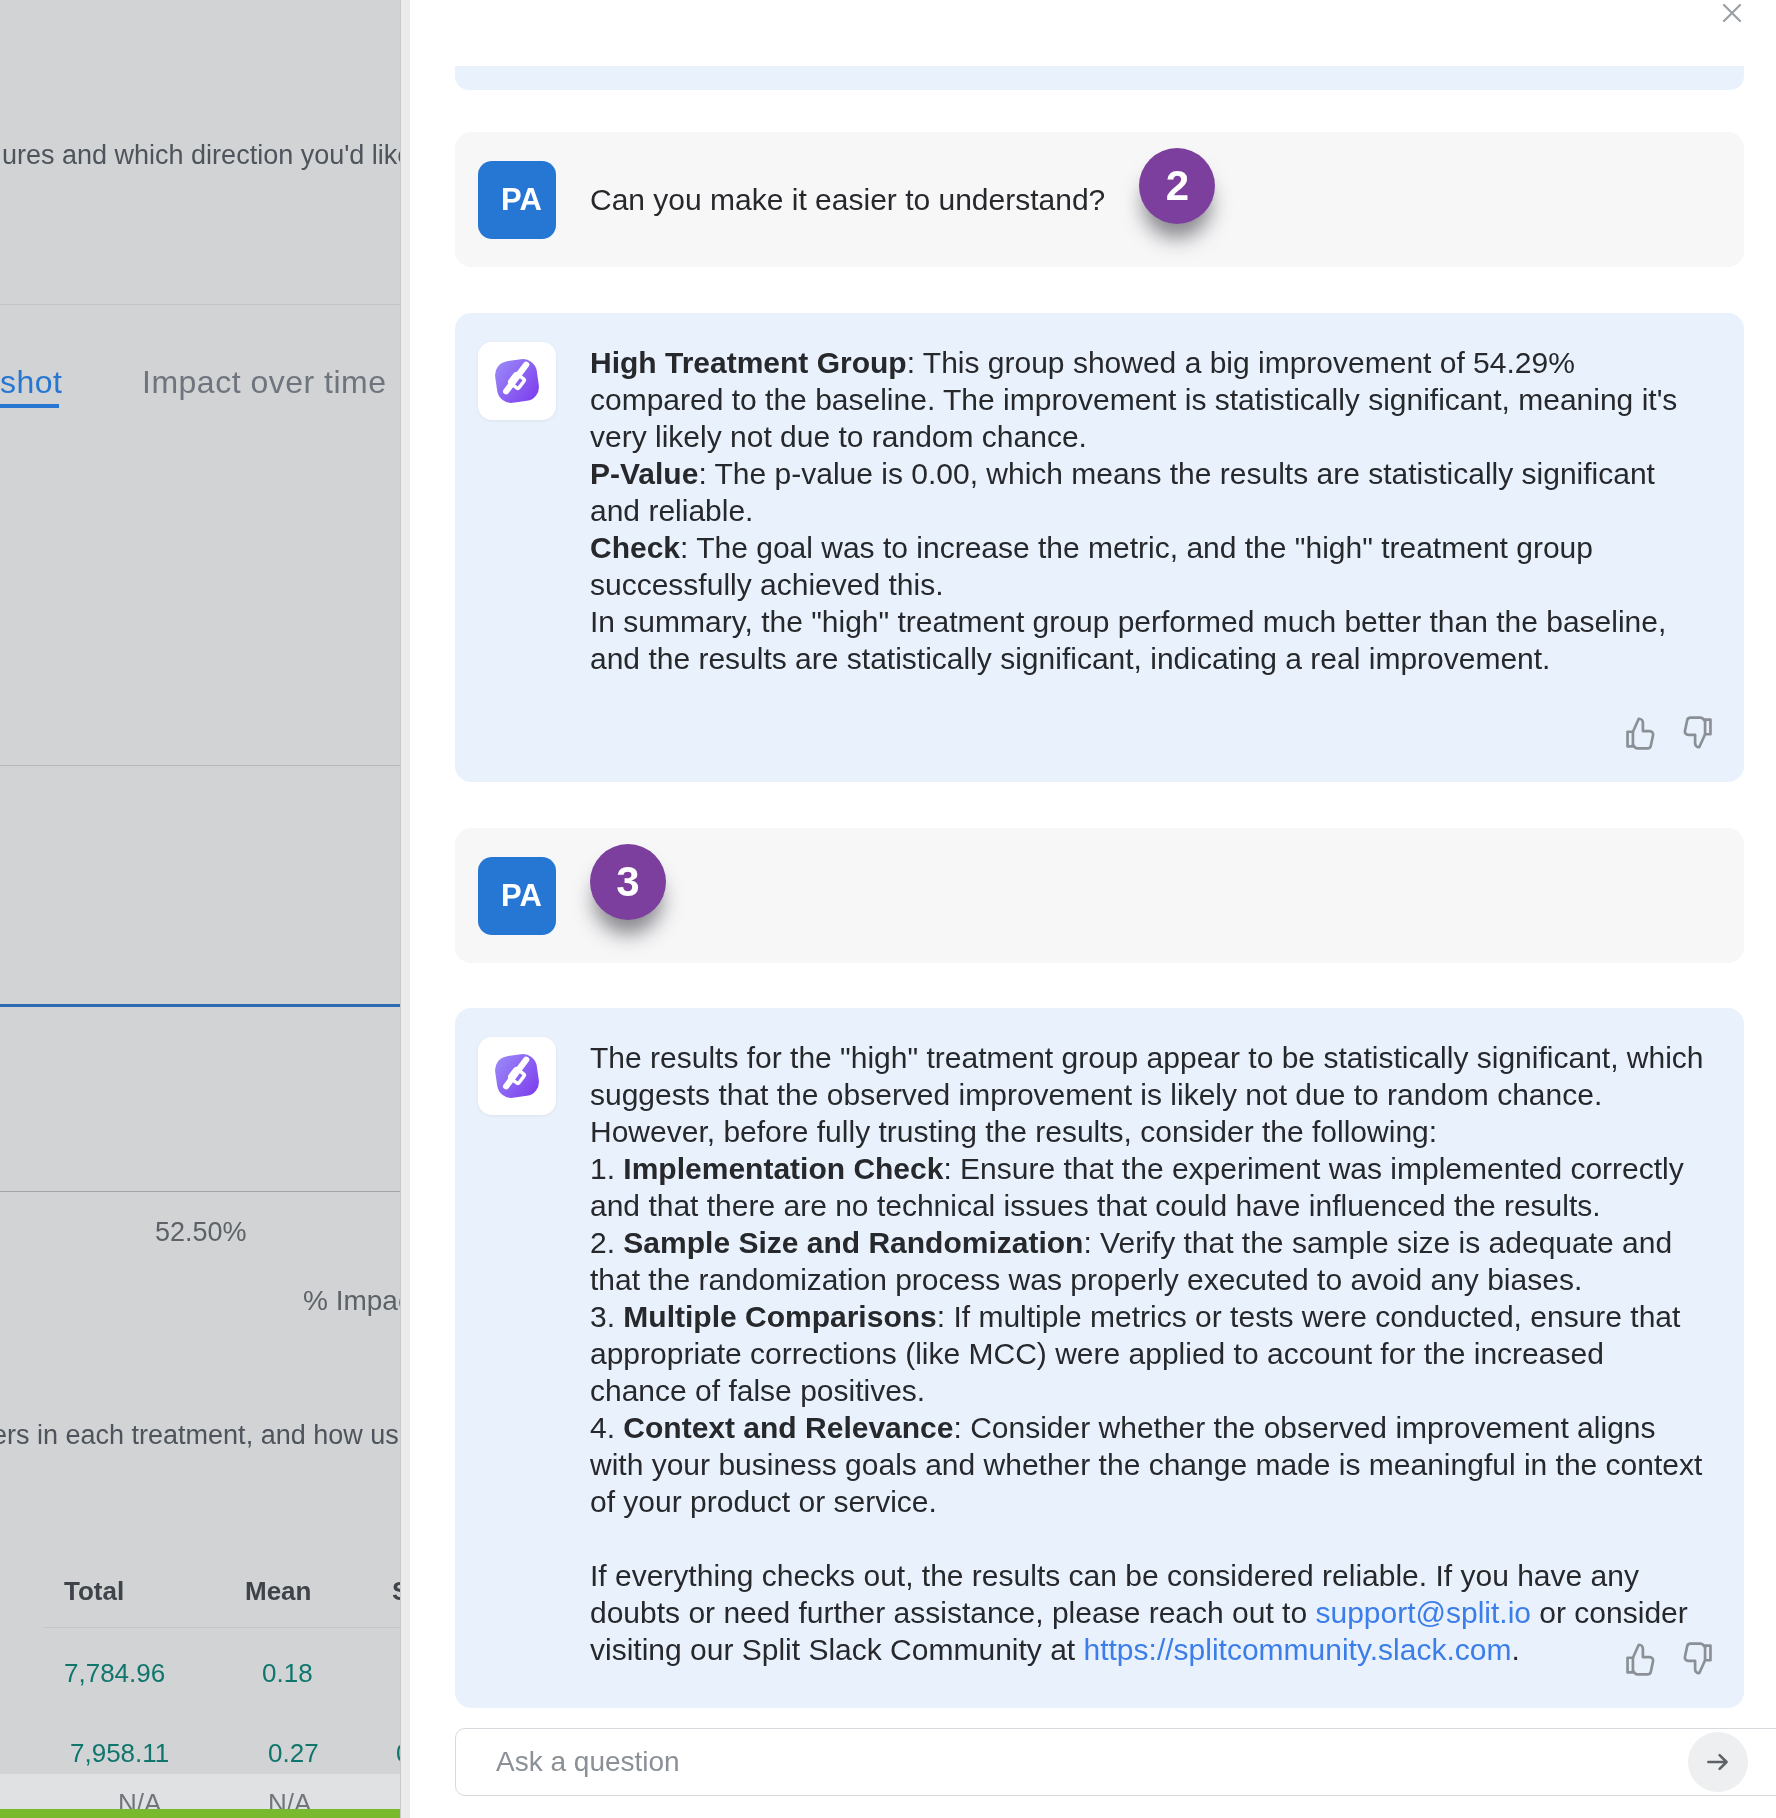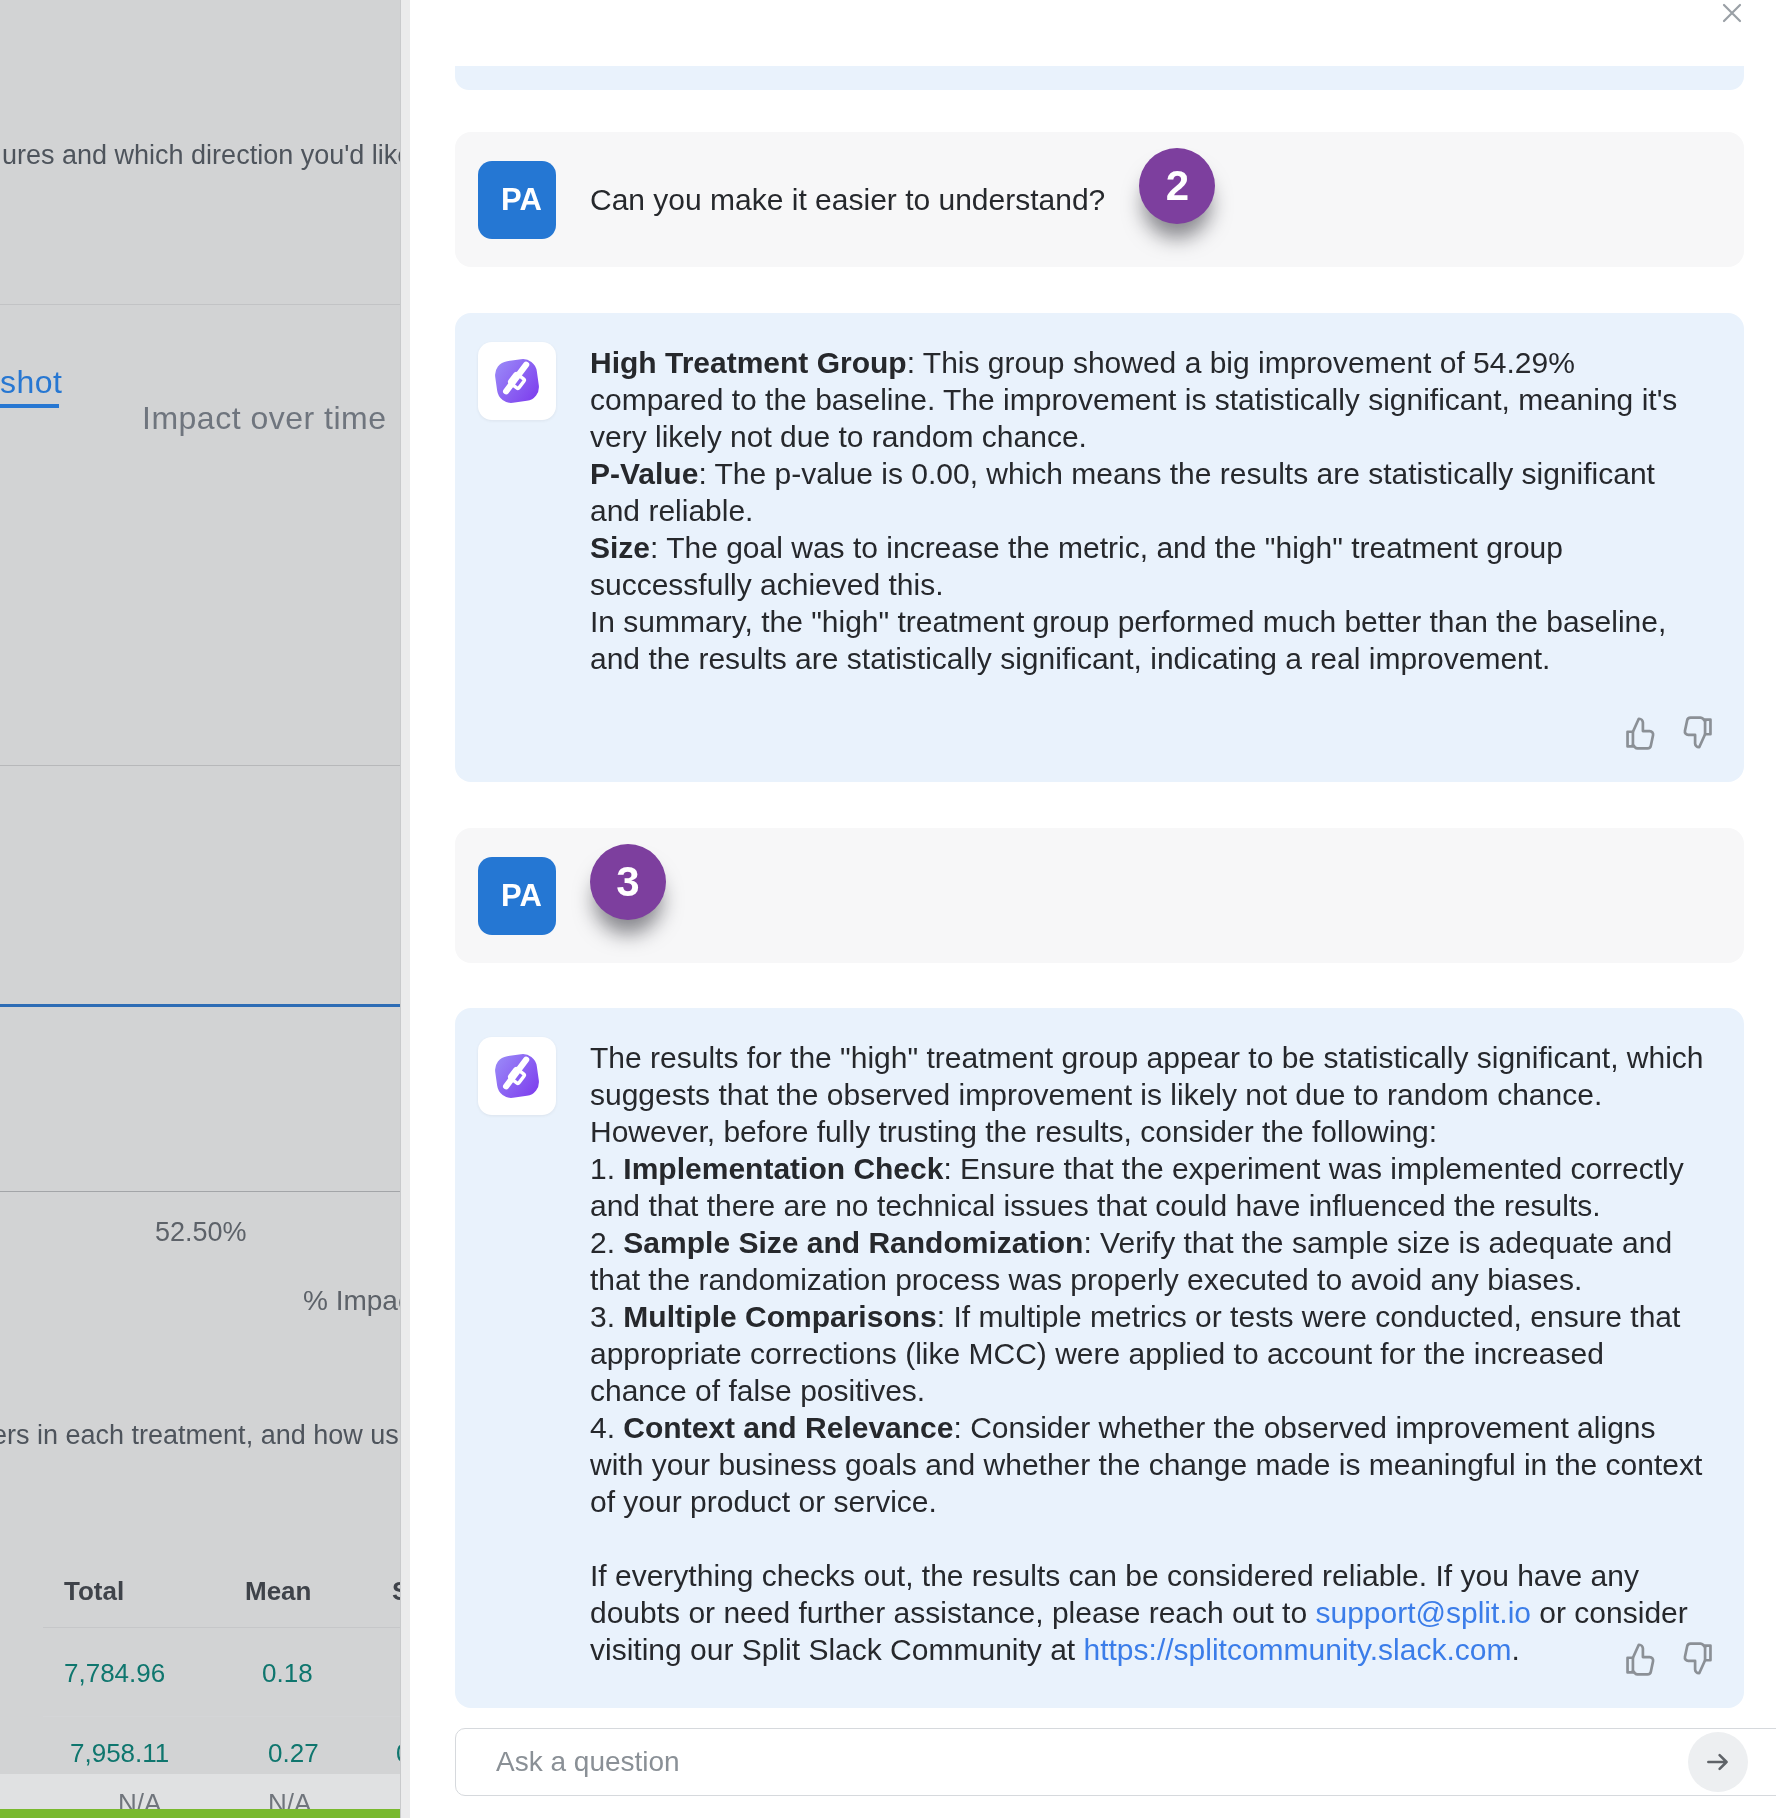--- a/index.html
+++ b/index.html
@@ -26,21 +26,21 @@
   .bg-page{position:absolute;left:0;top:0;width:410px;height:1818px;background:#d2d3d4;overflow:hidden;}
   .bg-text{position:absolute;white-space:nowrap;color:#4e545c;}
   .bg-desc{left:2px;top:140px;font-size:27px;}
   .bg-divider{position:absolute;left:0;right:0;height:0;border-top:1px solid #c2c3c5;}
   .d1{top:304px;}
   .d2{top:765px;border-top-color:#b7b8ba;}
   .d3{top:1191px;border-top-color:#a3a5a8;}
   .tab{position:absolute;top:364px;font-size:32px;letter-spacing:.5px;}
   .tab-active{left:0;color:var(--active-tab-blue);}
   .tab-underline{position:absolute;left:0;top:404px;width:59px;height:4px;background:var(--active-tab-blue);}
-  .tab-inactive{left:142px;color:#6f757e;margin-top:36px;}
+  .tab-inactive{left:142px;color:#6f757e;}
   .bg-blueline{position:absolute;left:0;right:0;top:1004px;height:3px;background:var(--chart-line-blue);}
   .bg-pct{left:155px;top:1217px;font-size:27px;color:#5d6269;}
   .bg-axis{left:303px;top:1285px;font-size:28px;color:#5d6269;}
   .bg-treat{left:-8px;top:1420px;font-size:27px;}
   .bg-th{position:absolute;top:1576px;font-size:26px;font-weight:bold;color:#3f434a;white-space:nowrap;}
   .bg-td{position:absolute;font-size:26px;color:#0f766e;white-space:nowrap;}
   .c1{left:64px;}.c2{left:245px;}.c3{left:392px;}
   .hdr-underline{position:absolute;left:43px;right:0;top:1627px;border-top:1px solid #c6c7c9;}
   .row-divider{position:absolute;left:43px;right:0;top:1716px;border-top:1px solid #d4d5d7;}
   .r1{top:1658px;}
@@ -157,21 +157,21 @@
         </defs>
         <g transform="rotate(-8 32 32)">
           <rect x="8" y="8" width="48" height="48" rx="16" fill="url(#splitGrad)"></rect>
           <path d="M45 15 L18 42" stroke="#fff" stroke-width="7" stroke-linecap="round"></path>
           <rect x="25.5" y="25.5" width="13" height="13" rx="2" fill="none" stroke="#fff" stroke-width="4" transform="rotate(45 32 32)"></rect>
         </g>
       </svg>
     </div>
     <div class="a-text"><b>High Treatment Group</b><span>: This group showed a big improvement of 54.29% compared to the baseline. The improvement is statistically significant, meaning it's very likely not due to random chance.
 </span><b>P-Value</b><span>: The p-value is 0.00, which means the results are statistically significant and reliable.
-</span><b>Size</b><span>: The goal was to increase the metric, and the "high" treatment group successfully achieved this.
+</span><b>Check</b><span>: The goal was to increase the metric, and the "high" treatment group successfully achieved this.
 </span><span>In summary, the "high" treatment group performed much better than the baseline, and the results are statistically significant, indicating a real improvement.</span></div>
     <div class="feedback">
       <span class="thumb thumb-up">
         <svg viewBox="0 0 24 24" fill="none" stroke="#8b9096" stroke-width="1.7" stroke-linejoin="round" stroke-linecap="round">
           <path d="M3.5 11.2h3.4v9.3H3.5z"></path>
           <path d="M6.9 19.6l1.3 1.4c.4.4 1 .7 1.6.7h6.3c1 0 1.9-.7 2.1-1.7l1.4-6.6c.3-1.3-.7-2.6-2.1-2.6h-4.3V5.4C13.2 4.1 12.1 3 10.8 3h-.2L6.9 11.2"></path>
         </svg>
       </span>
       <span class="thumb thumb-down">
         <svg viewBox="0 0 24 24" fill="none" stroke="#8b9096" stroke-width="1.7" stroke-linejoin="round" stroke-linecap="round">

